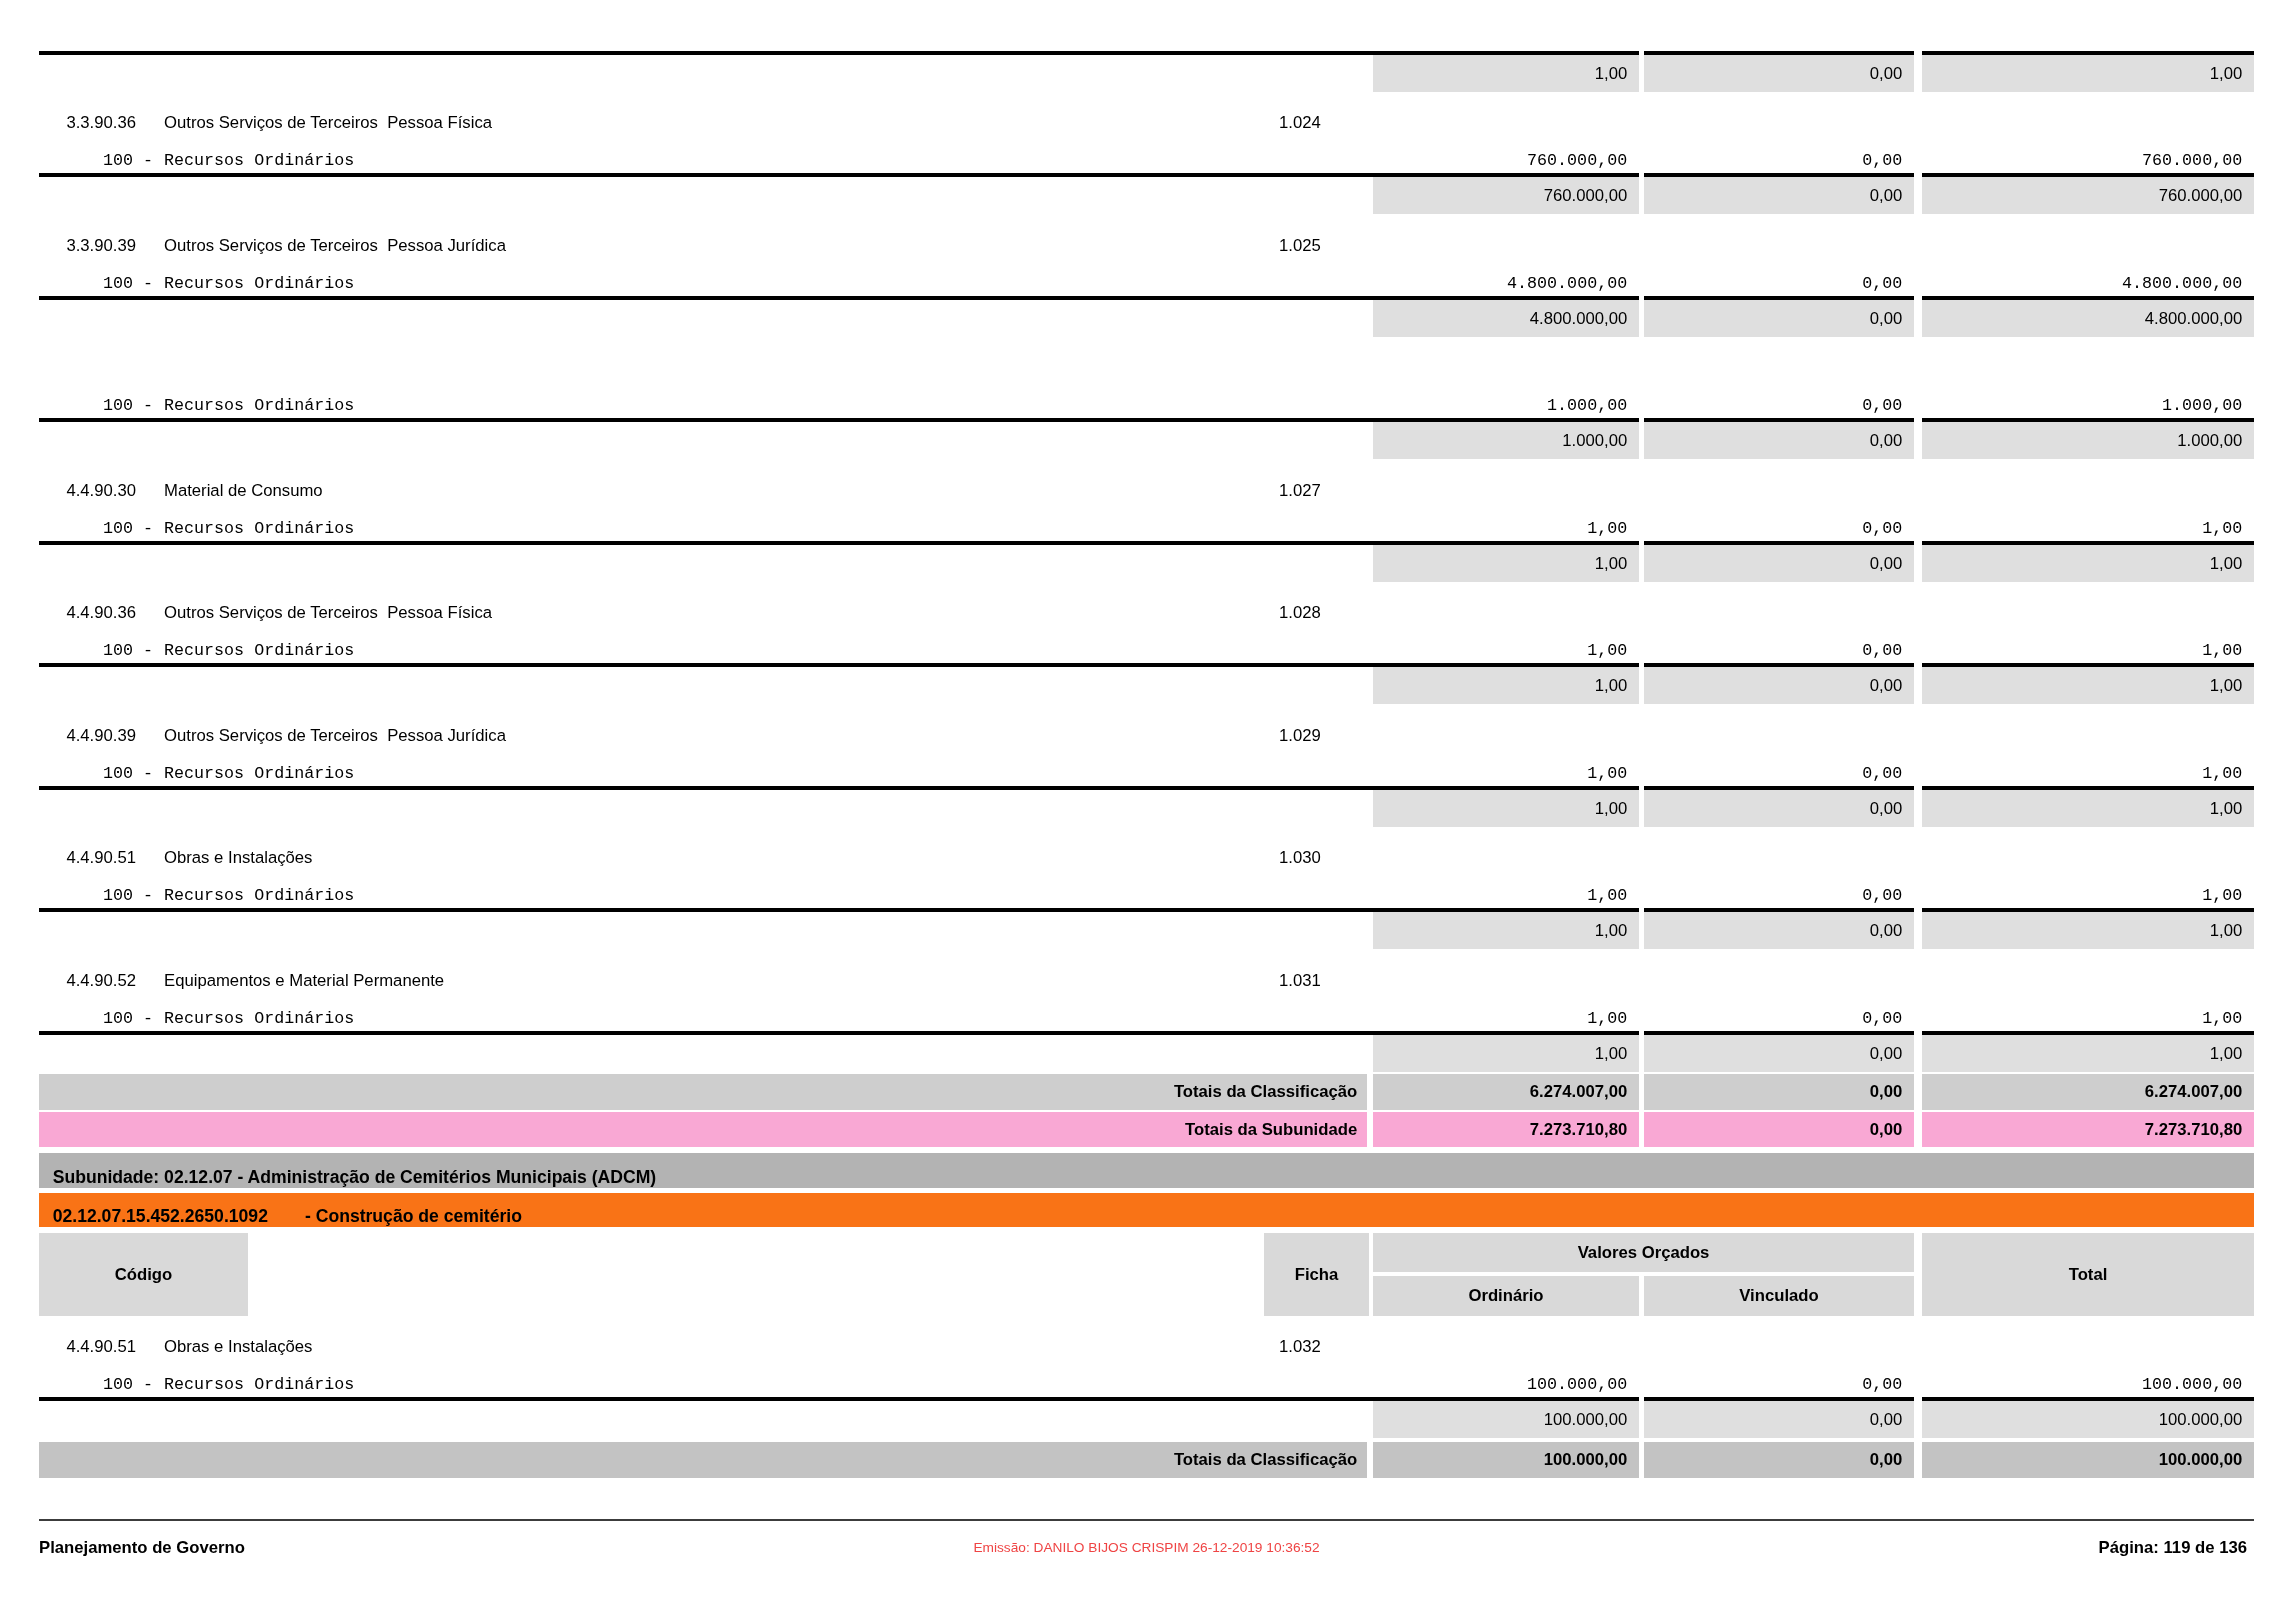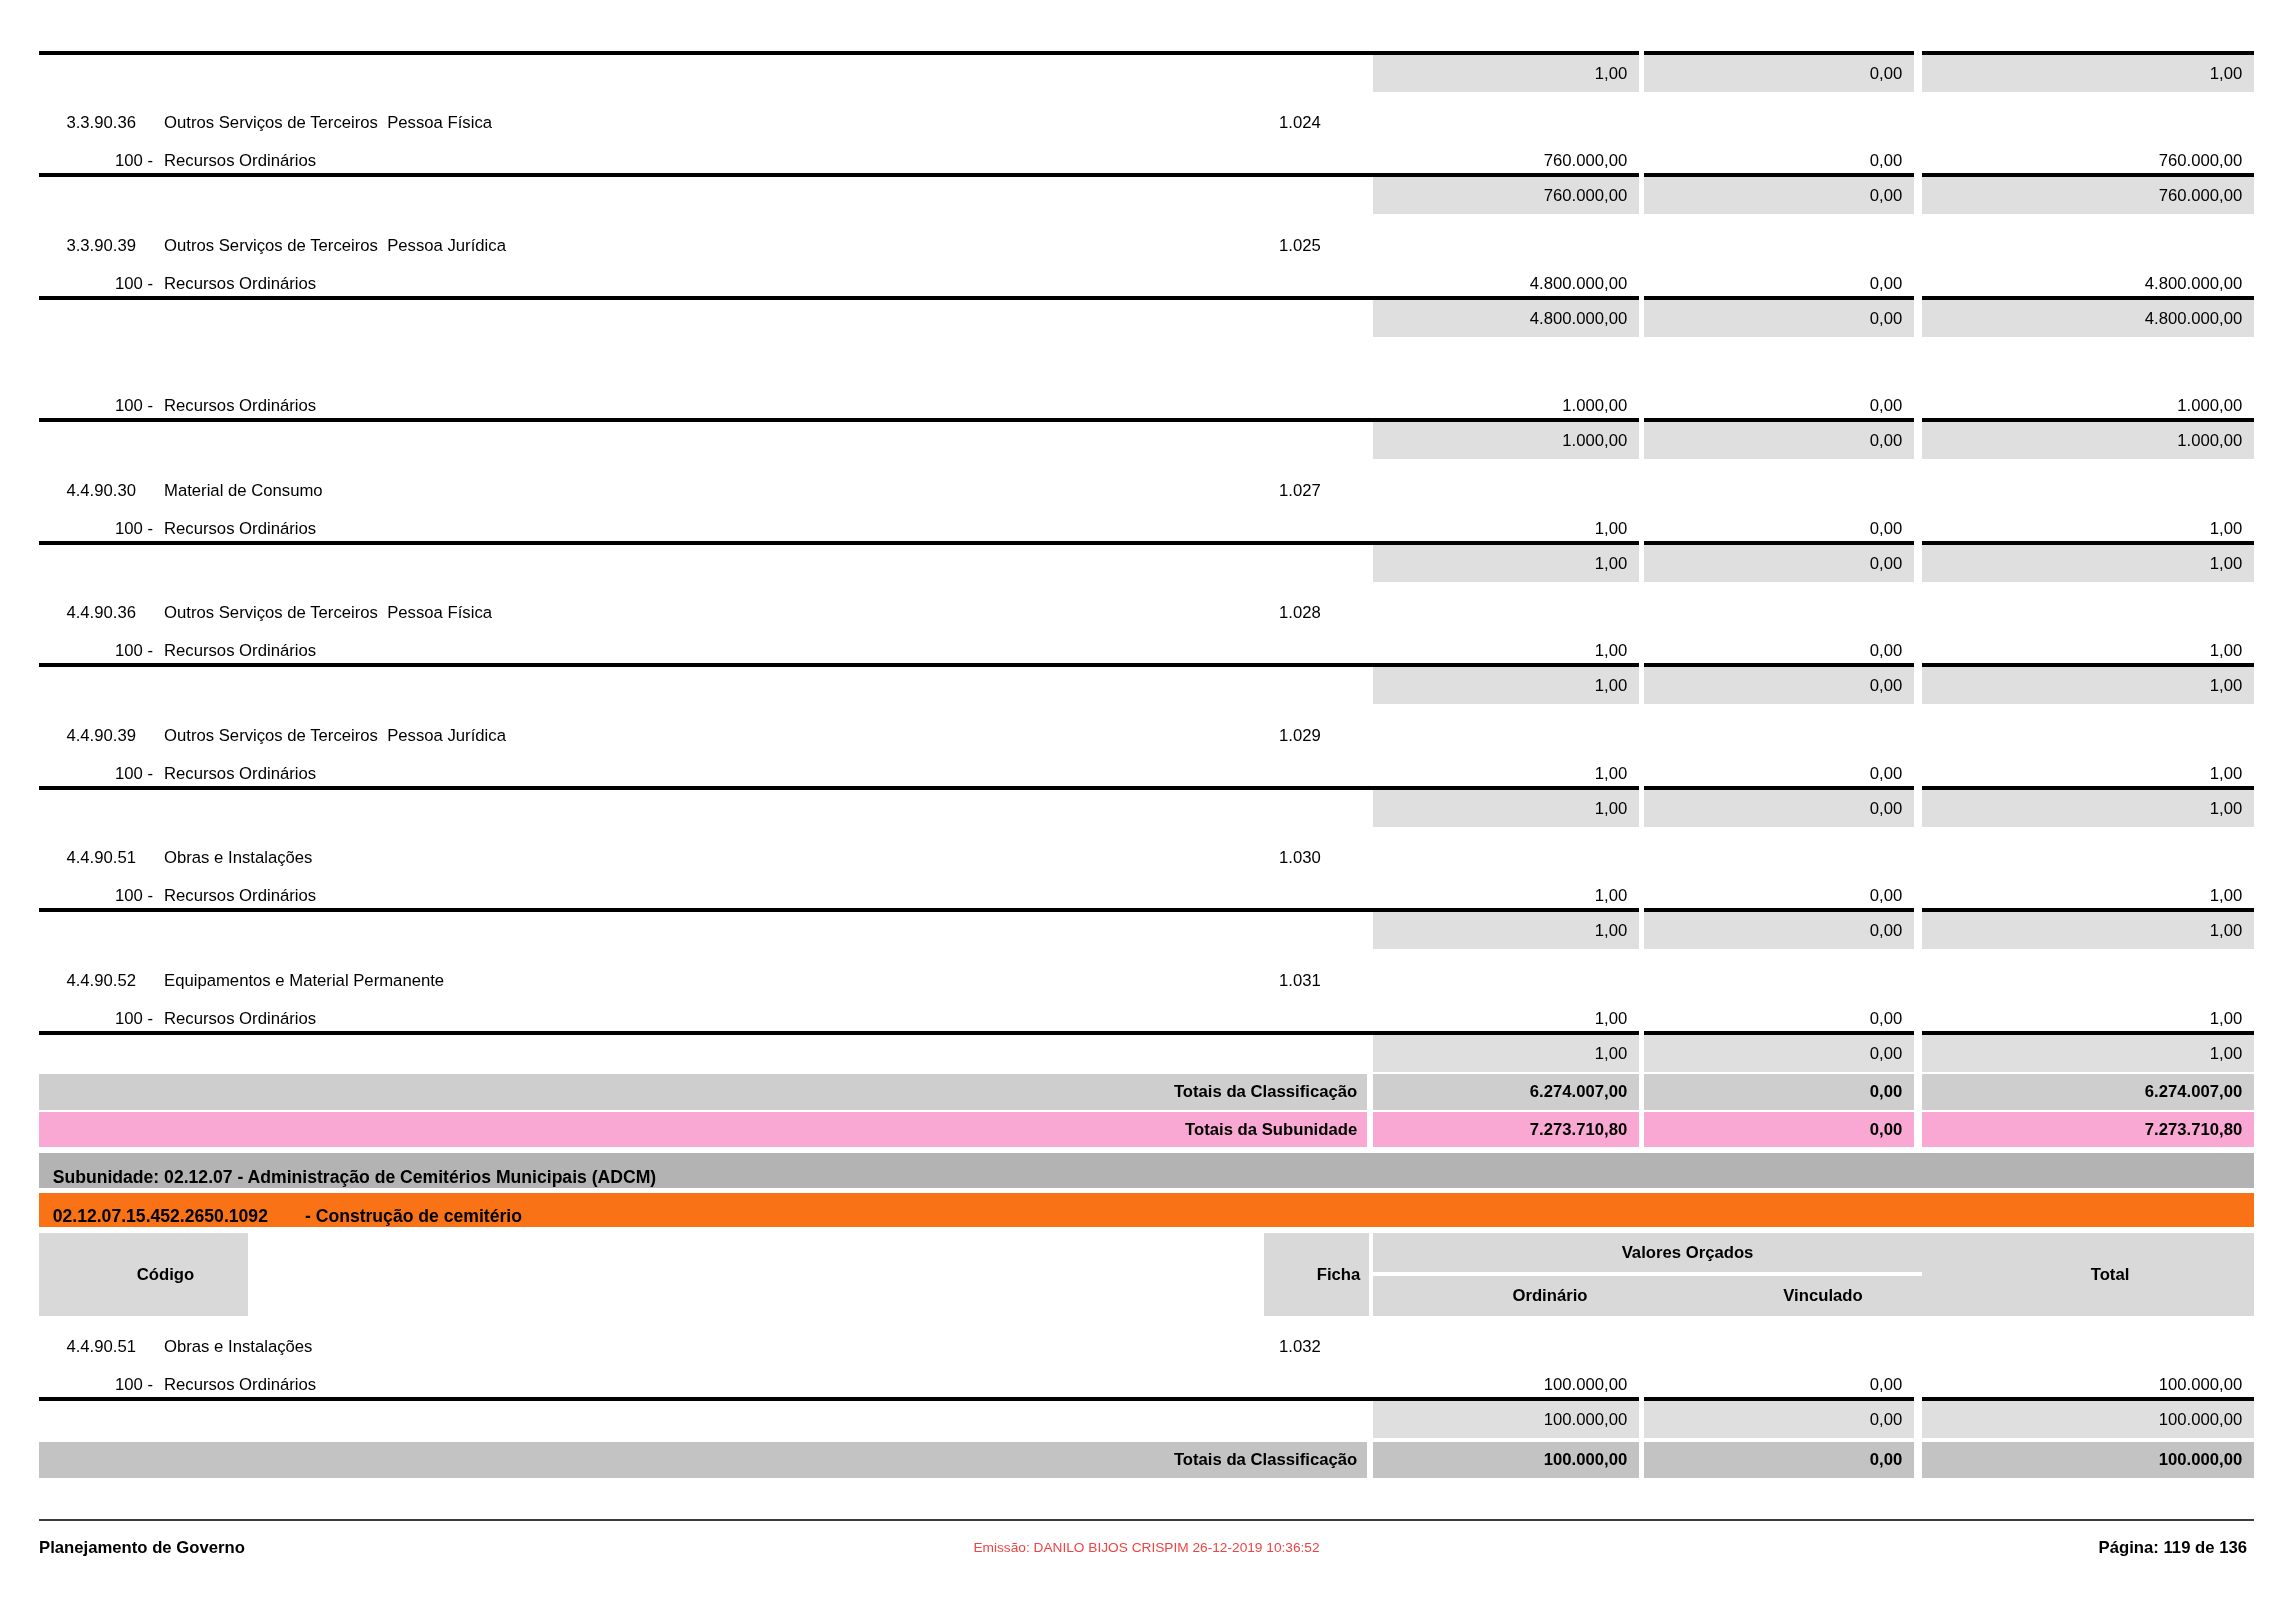--- a/index.html
+++ b/index.html
@@ -23,34 +23,34 @@
   .rule .seg {position:absolute; top:0; bottom:0; background:#000;}
   .rule .s1 {left:0; width:1600px;}
   .rule .s2 {left:1605px; width:270px;}
   .rule .s3 {left:1883px; width:332px;}
   
   .block {position:absolute; left:0; width:2293px; height:123px;}
   .desc-row {top:17.6px; height:25.5px; line-height:25.5px; font-size:16.7px;}
   .desc-row .code {position:absolute; left:27.4px;}
   .desc-row .desc {position:absolute; left:125px; white-space:pre;}
   .desc-row .ficha {position:absolute; left:1240px;}
-  .res-row {top:56px; height:25.5px; line-height:25.5px; font-size:16.7px;}
+  .res-row {top:56px; height:25.5px; line-height:25.5px; font-size:16.7px;font-family:Liberation Mono, monospace;}
   .res-row .res-prefix {position:absolute; left:0; width:114px; text-align:right;}
   .res-row .res-name {position:absolute; left:125px;}
   .block .rule {top:81px; left:39px;}
   .block .sub-row {top:85px; height:37px; line-height:37px;}
   
   .tot-row {height:36px; line-height:36px; font-weight:bold;}
   .tot-label {left:0; width:1328px; text-align:right; padding-right:9.8px; font-size:16.7px;}
   
   .band {position:absolute; left:39px; width:2215px; display:flex; align-items:flex-end;
          font-weight:bold; font-size:17.6px; box-sizing:border-box; padding-left:13.7px;}
   
   .hdr-cell {display:flex; align-items:center; justify-content:center;
-             font-weight:bold; font-size:16.7px;padding-left:44px;}
+             font-weight:bold; font-size:16.7px;}
   .footer-text {font-size:16.7px; font-weight:bold;}
 </style>
 </head>
 <body>
 
 <div class="page">
 
   <div class="rule" style="top:51px;">
     <span class="seg s1"></span>
       <span class="seg s2"></span>

